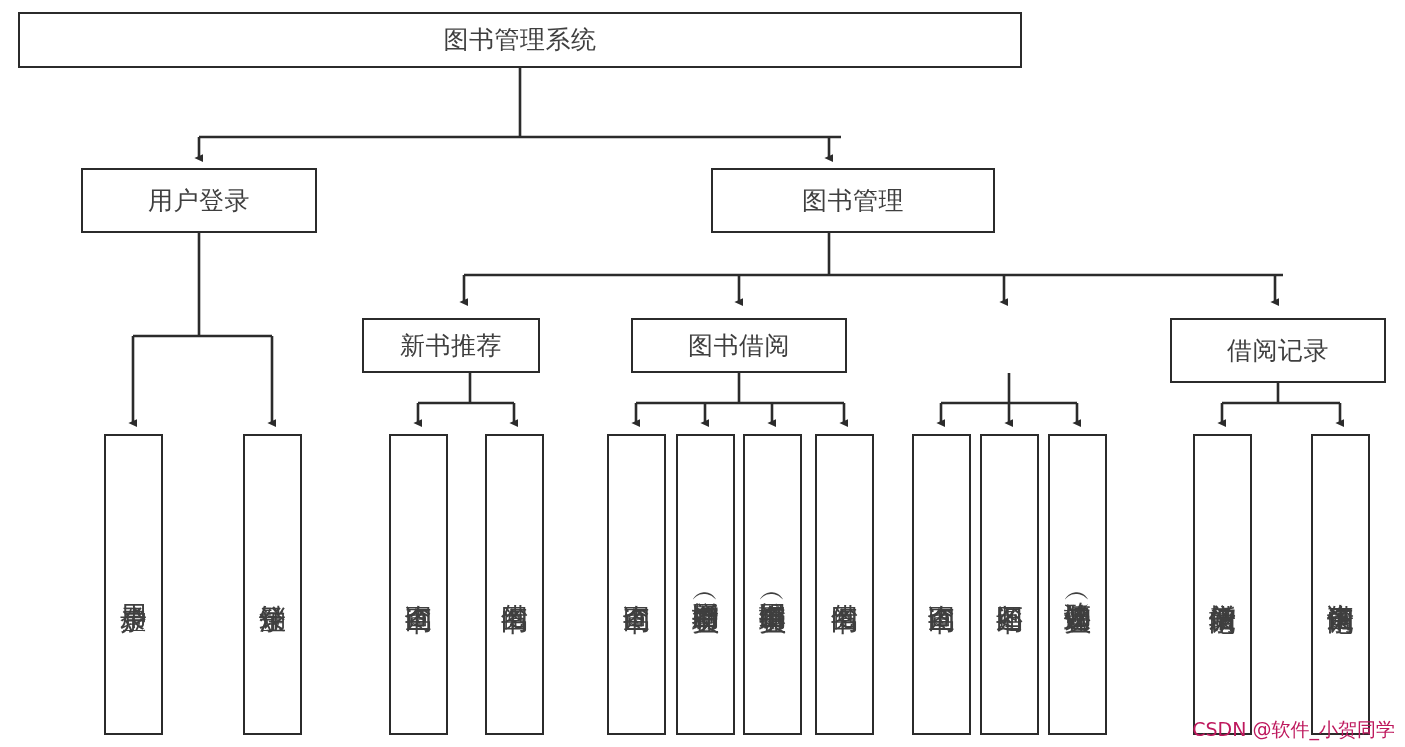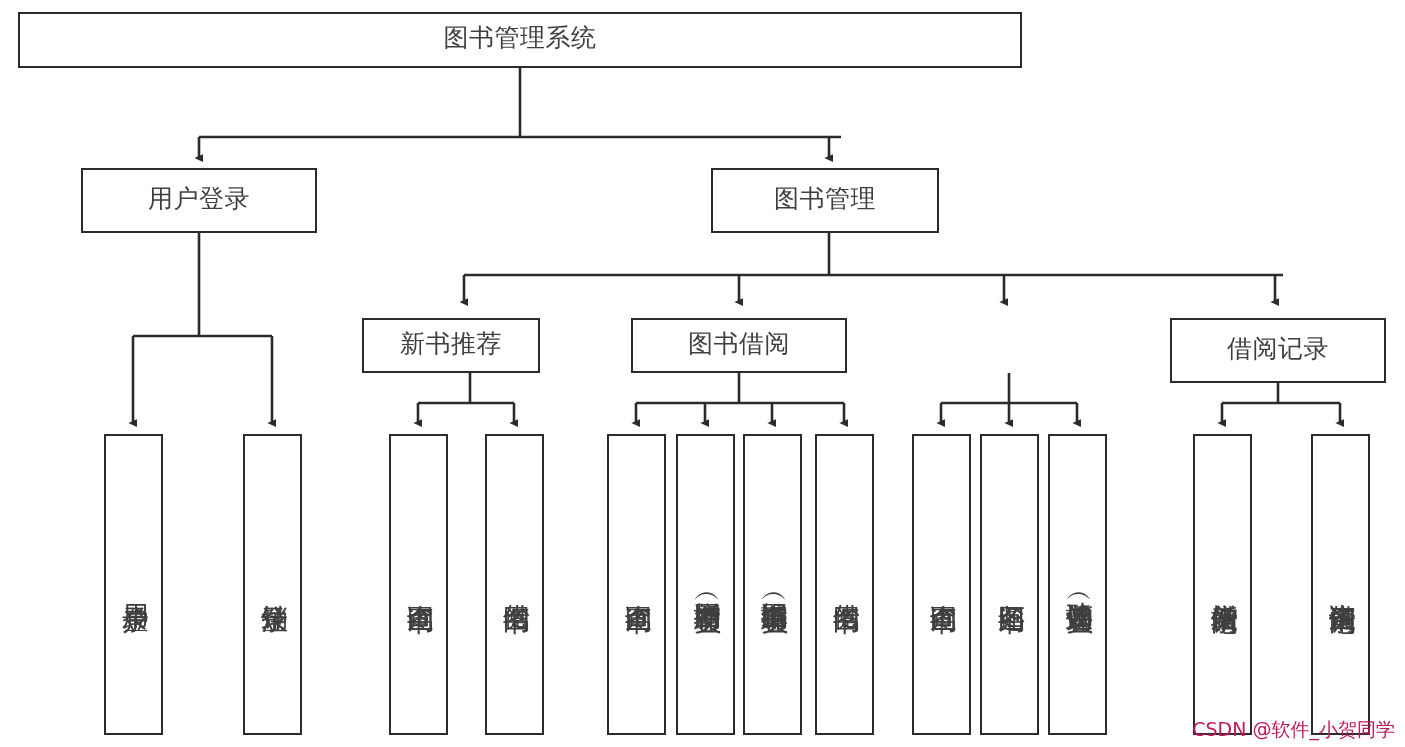--- a/index.html
+++ b/index.html
@@ -29,21 +29,20 @@
   }
   .node {
     position: absolute;
     box-sizing: border-box;
     border: 2px solid #2b2b2b;
     background: #ffffff;
     display: flex;
     align-items: center;
     justify-content: center;
     color: #3a3a3a;
-    font-family: Liberation Mono, monospace;
   }
   .node .label {
     display: block;
     text-align: center;
     line-height: 1.18;
     color: #3f3f3f;
   }
   .node.horiz .label {
     font-size: 25px;
     letter-spacing: 0.5px;
@@ -128,21 +127,21 @@
     </g>
   </svg>
 
   <div class="node horiz" style="left:18px; top:12px; width:1004px; height:56px;">
     <span class="label">图书管理系统</span>
   </div>
 
   <div class="node horiz" style="left:81px; top:168px; width:236px; height:65px;">
     <span class="label">用户登录</span>
   </div>
-  <div class="node horiz" style="left:711px; top:168px; width:228px; height:65px;">
+  <div class="node horiz" style="left:711px; top:168px; width:284px; height:65px;">
     <span class="label">图书管理</span>
   </div>
 
   <div class="node horiz" style="left:362px; top:318px; width:178px; height:55px;">
     <span class="label">新书推荐</span>
   </div>
   <div class="node horiz" style="left:631px; top:318px; width:216px; height:55px;">
     <span class="label">图书借阅</span>
   </div>
   <div class="node horiz" style="left:1170px; top:318px; width:216px; height:65px;">

